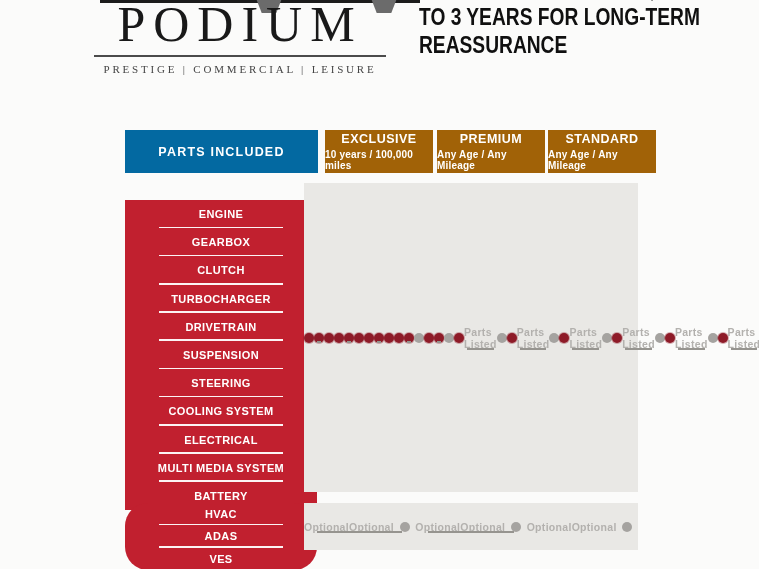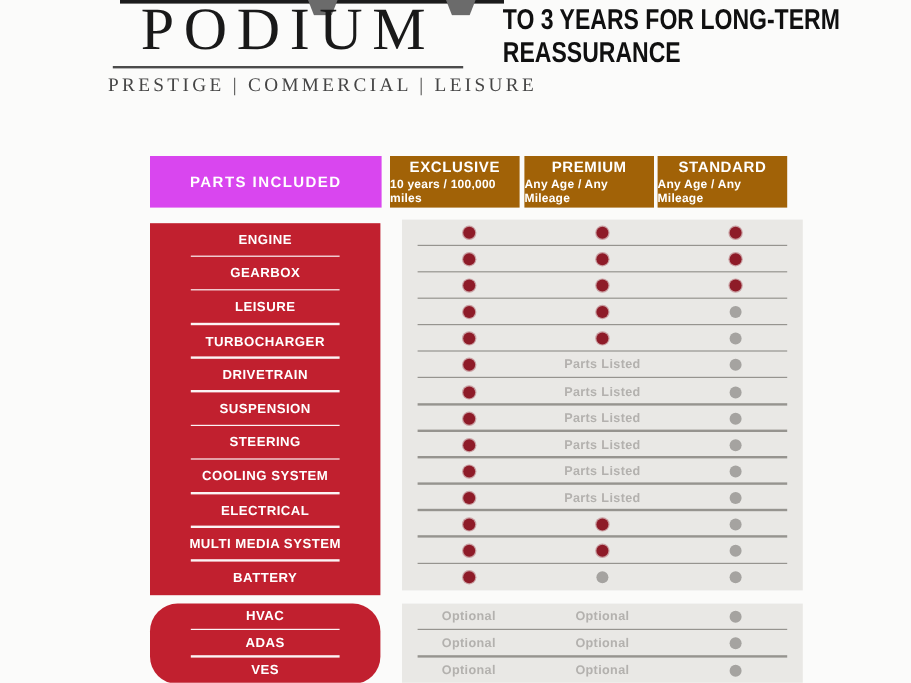--- a/index.html
+++ b/index.html
@@ -13,47 +13,47 @@
   .logo-bar { position:absolute; left:100px; top:0; width:320px; height:3px; background:#1c1c1c; }
   .logo-leg { position:absolute; top:0; width:28px; height:13px; background:#6b6b6b;
               clip-path:polygon(6% 0,94% 0,76% 100%,24% 100%); }
   .leg-a { left:255px; } .leg-b { left:370px; }
 
   
   .logo { position:absolute; left:90px; top:-6px; width:300px; text-align:center; }
   .logo-title { font-family:"Liberation Serif", serif; font-size:50px; line-height:60px;
                 letter-spacing:8px; color:#191919; white-space:nowrap; }
   .logo-rule { height:2px; background:#4b4b4b; margin:1px 4px 0 4px; }
-  .logo-tagline { margin-top:6px; font-family:"Liberation Serif", serif; font-size:16px;
+  .logo-tagline { margin-top:6px; font-family:"Liberation Serif", serif; font-size:11px;
                   letter-spacing:2.8px; color:#454545; white-space:nowrap; }
 
   
   .headline { position:absolute; left:419px; top:-25px; width:336px; color:#101010; }
   .headline .hl-line { display:block; font-weight:bold; font-size:24px; line-height:28px;
                        transform:scaleX(0.8); transform-origin:left; white-space:nowrap; }
 
   
   .parts-header { position:absolute; left:125px; top:130px; width:193px; height:43px;
-                  background:#d946ef; color:#fff; font-weight:bold; font-size:12.5px;
+                  background:#0369a1; color:#fff; font-weight:bold; font-size:12.5px;
                   letter-spacing:1.2px; display:flex; align-items:center; justify-content:center;text-align:center; }
   .plan-box { position:absolute; top:130px; width:108px; height:43px; background:#a16207;
               color:#fff; display:flex; flex-direction:column; align-items:center; justify-content:center; }
   .plan-box .plan-name { font-weight:bold; font-size:12.5px; letter-spacing:.5px; }
   .plan-box .plan-sub  { font-weight:bold; font-size:10px; margin-top:3px; letter-spacing:.2px; }
   .plan-0 { left:325px; } .plan-1 { left:437px; } .plan-2 { left:548px; }
 
   
   .red-col  { position:absolute; left:125px; width:192px; background:#c1202f;
               display:flex; flex-direction:column; }
-  .gray-col { position:absolute; left:335px; width:334px; background:#e9e8e5;
-              display:flex; flex-direction:column; }
-  .main-red  { top:186px; height:310px; }
+  .gray-col { position:absolute; left:304px; width:334px; background:#e9e8e5;
+              display:flex; flex-direction:row;align-items:center; }
+  .main-red  { top:200px; height:310px; }
   .main-gray { top:183px; height:309px; }
   .opt-red   { top:503px; height:67px;border-radius:23px; }
-  .opt-gray  { top:503px; height:67px; }
+  .opt-gray  { top:503px; height:47px; }
 
   .part-row { flex:1; position:relative; display:flex; align-items:center; justify-content:center; }
   .part-row span { color:#fff; font-weight:bold; font-size:11px; letter-spacing:.4px; white-space:nowrap; }
   .part-row:not(:last-child)::after { content:""; position:absolute; left:34px; right:34px; bottom:0;
               height:1.5px; background:rgba(255,255,255,.95); }
 
   .cell-row { flex:1; position:relative; display:flex; align-items:stretch; }
   .cell-row:not(:last-child)::after { content:""; position:absolute; left:13px; right:13px; bottom:0;
               height:1.5px; background:#96948f; }
   .cell { flex:1; display:flex; align-items:center; justify-content:center; }
@@ -96,21 +96,21 @@
 </div>
 
 <div class="red-col main-red" id="main-parts">
     <div class="part-row">
       <span>ENGINE</span>
     </div>
     <div class="part-row">
       <span>GEARBOX</span>
     </div>
     <div class="part-row">
-      <span>LEISURE</span>
+      <span>CLUTCH</span>
     </div>
     <div class="part-row">
       <span>TURBOCHARGER</span>
     </div>
     <div class="part-row">
       <span>DRIVETRAIN</span>
     </div>
     <div class="part-row">
       <span>SUSPENSION</span>
     </div>

